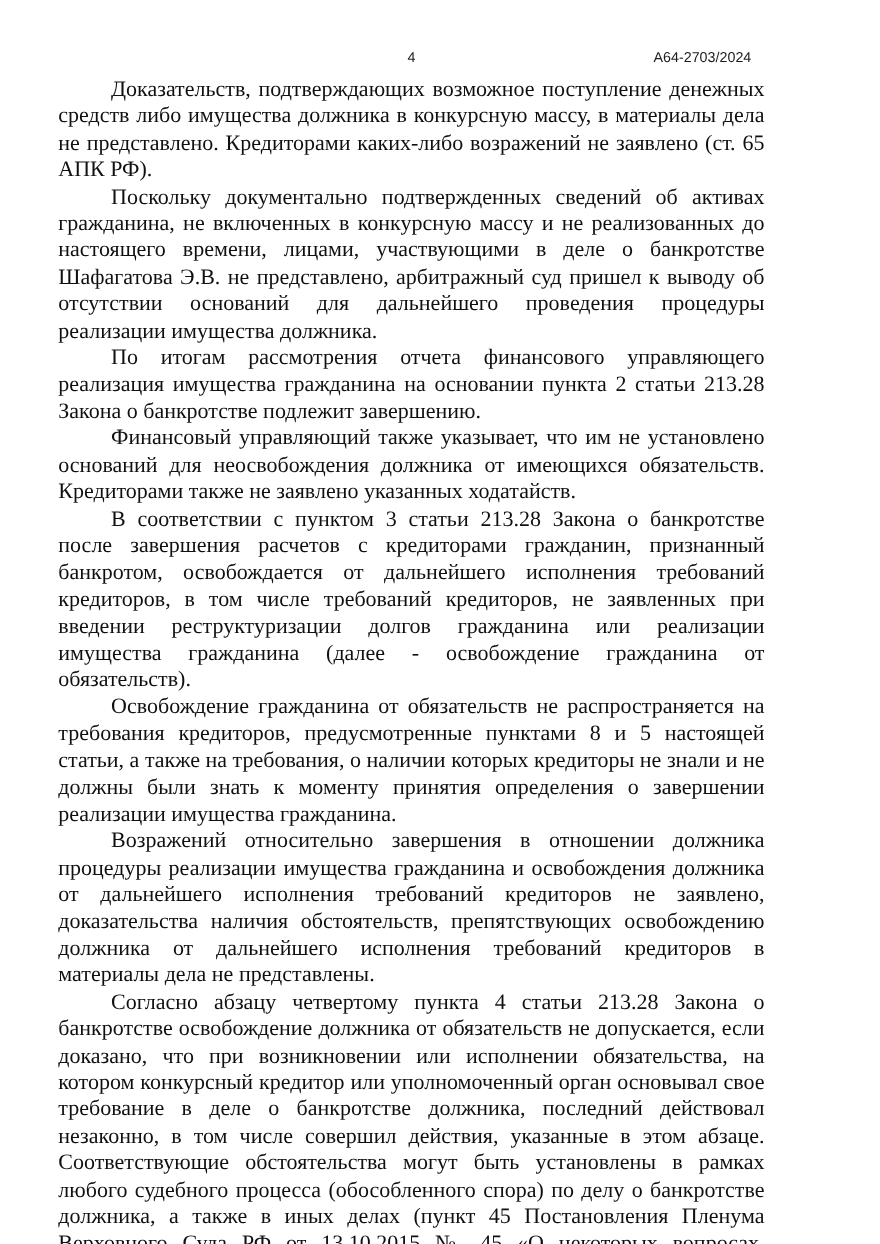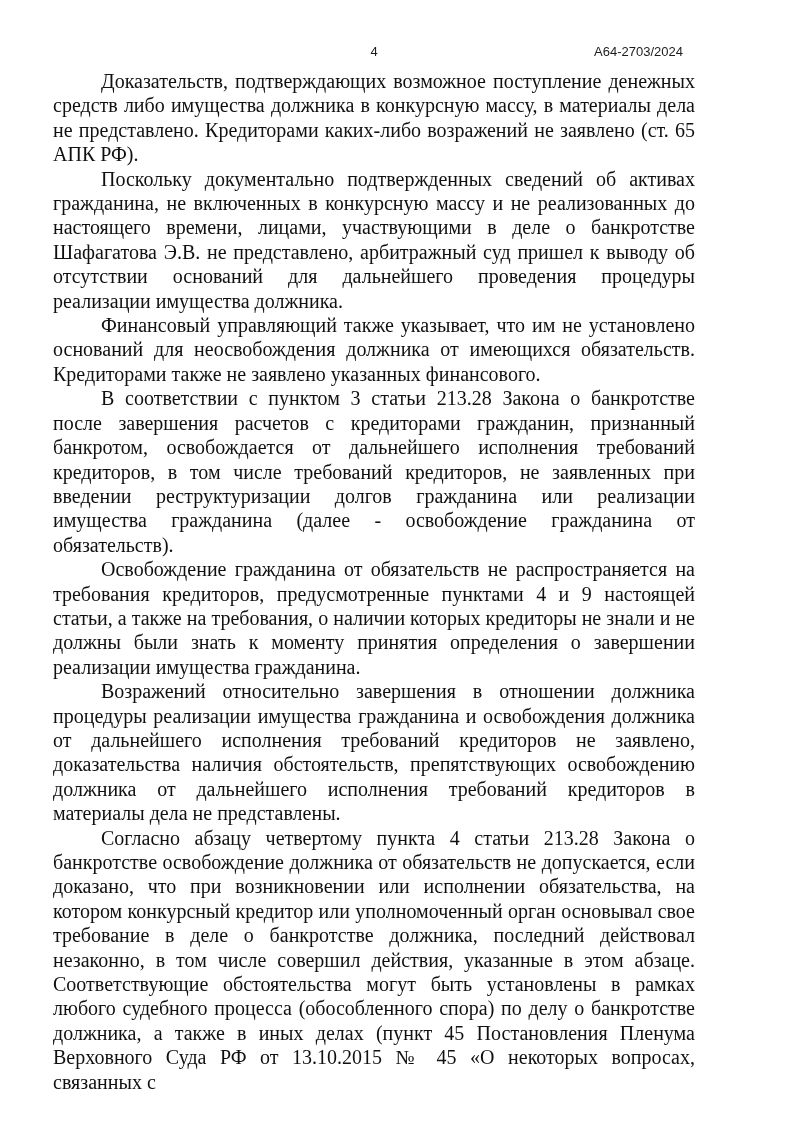--- a/index.html
+++ b/index.html
@@ -58,20 +58,21 @@
 <div class="page">
 
   <div class="header">
     <span class="page-num">4</span>
     <span class="case-num">А64-2703/2024</span>
   </div>
 
   <div class="content">
     <p>Доказательств, подтверждающих возможное поступление денежных средств либо имущества должника в конкурсную массу, в материалы дела не представлено. Кредиторами каких-либо возражений не заявлено (ст. 65 АПК РФ).</p>
     <p>Поскольку документально подтвержденных сведений об активах гражданина, не включенных в конкурсную массу и не реализованных до настоящего времени, лицами, участвующими в деле о банкротстве Шафагатова Э.В. не представлено, арбитражный суд пришел к выводу об отсутствии оснований для дальнейшего проведения процедуры реализации имущества должника.</p>
-    <p>Финансовый управляющий также указывает, что им не установлено оснований для неосвобождения должника от имеющихся обязательств. Кредиторами также не заявлено указанных финансового.</p>
+    <p>По итогам рассмотрения отчета финансового управляющего реализация имущества гражданина на основании пункта 2 статьи 213.28 Закона о банкротстве подлежит завершению.</p>
+    <p>Финансовый управляющий также указывает, что им не установлено оснований для неосвобождения должника от имеющихся обязательств. Кредиторами также не заявлено указанных ходатайств.</p>
     <p>В соответствии с пунктом 3 статьи 213.28 Закона о банкротстве после завершения расчетов с кредиторами гражданин, признанный банкротом, освобождается от дальнейшего исполнения требований кредиторов, в том числе требований кредиторов, не заявленных при введении реструктуризации долгов гражданина или реализации имущества гражданина (далее - освобождение гражданина от обязательств).</p>
-    <p>Освобождение гражданина от обязательств не распространяется на требования кредиторов, предусмотренные пунктами 4 и 9 настоящей статьи, а также на требования, о наличии которых кредиторы не знали и не должны были знать к моменту принятия определения о завершении реализации имущества гражданина.</p>
+    <p>Освобождение гражданина от обязательств не распространяется на требования кредиторов, предусмотренные пунктами 8 и 5 настоящей статьи, а также на требования, о наличии которых кредиторы не знали и не должны были знать к моменту принятия определения о завершении реализации имущества гражданина.</p>
     <p>Возражений относительно завершения в отношении должника процедуры реализации имущества гражданина и освобождения должника от дальнейшего исполнения требований кредиторов не заявлено, доказательства наличия обстоятельств, препятствующих освобождению должника от дальнейшего исполнения требований кредиторов в материалы дела не представлены.</p>
     <p>Согласно абзацу четвертому пункта 4 статьи 213.28 Закона о банкротстве освобождение должника от обязательств не допускается, если доказано, что при возникновении или исполнении обязательства, на котором конкурсный кредитор или уполномоченный орган основывал свое требование в деле о банкротстве должника, последний действовал незаконно, в том числе совершил действия, указанные в этом абзаце. Соответствующие обстоятельства могут быть установлены в рамках любого судебного процесса (обособленного спора) по делу о банкротстве должника, а также в иных делах (пункт 45 Постановления Пленума Верховного Суда РФ от 13.10.2015 № 45 «О некоторых вопросах, связанных с</p>
   </div>
 
 </div>
 
 </body></html>

